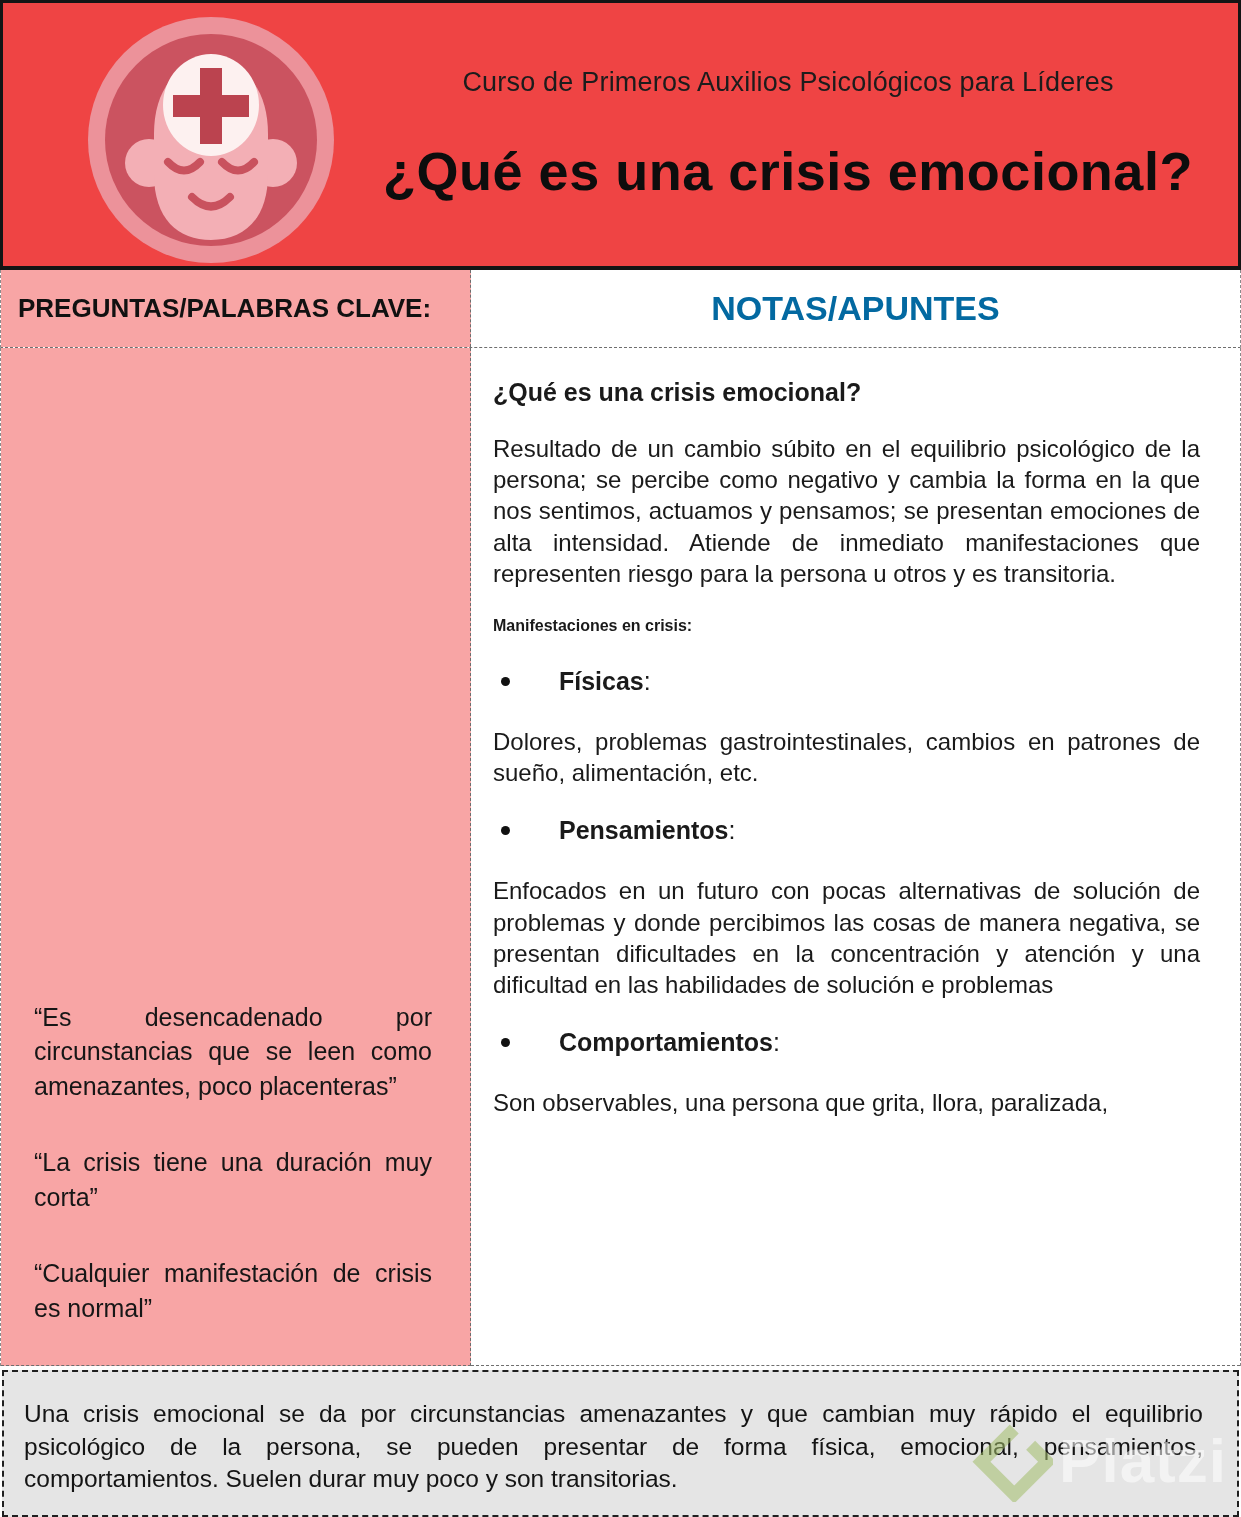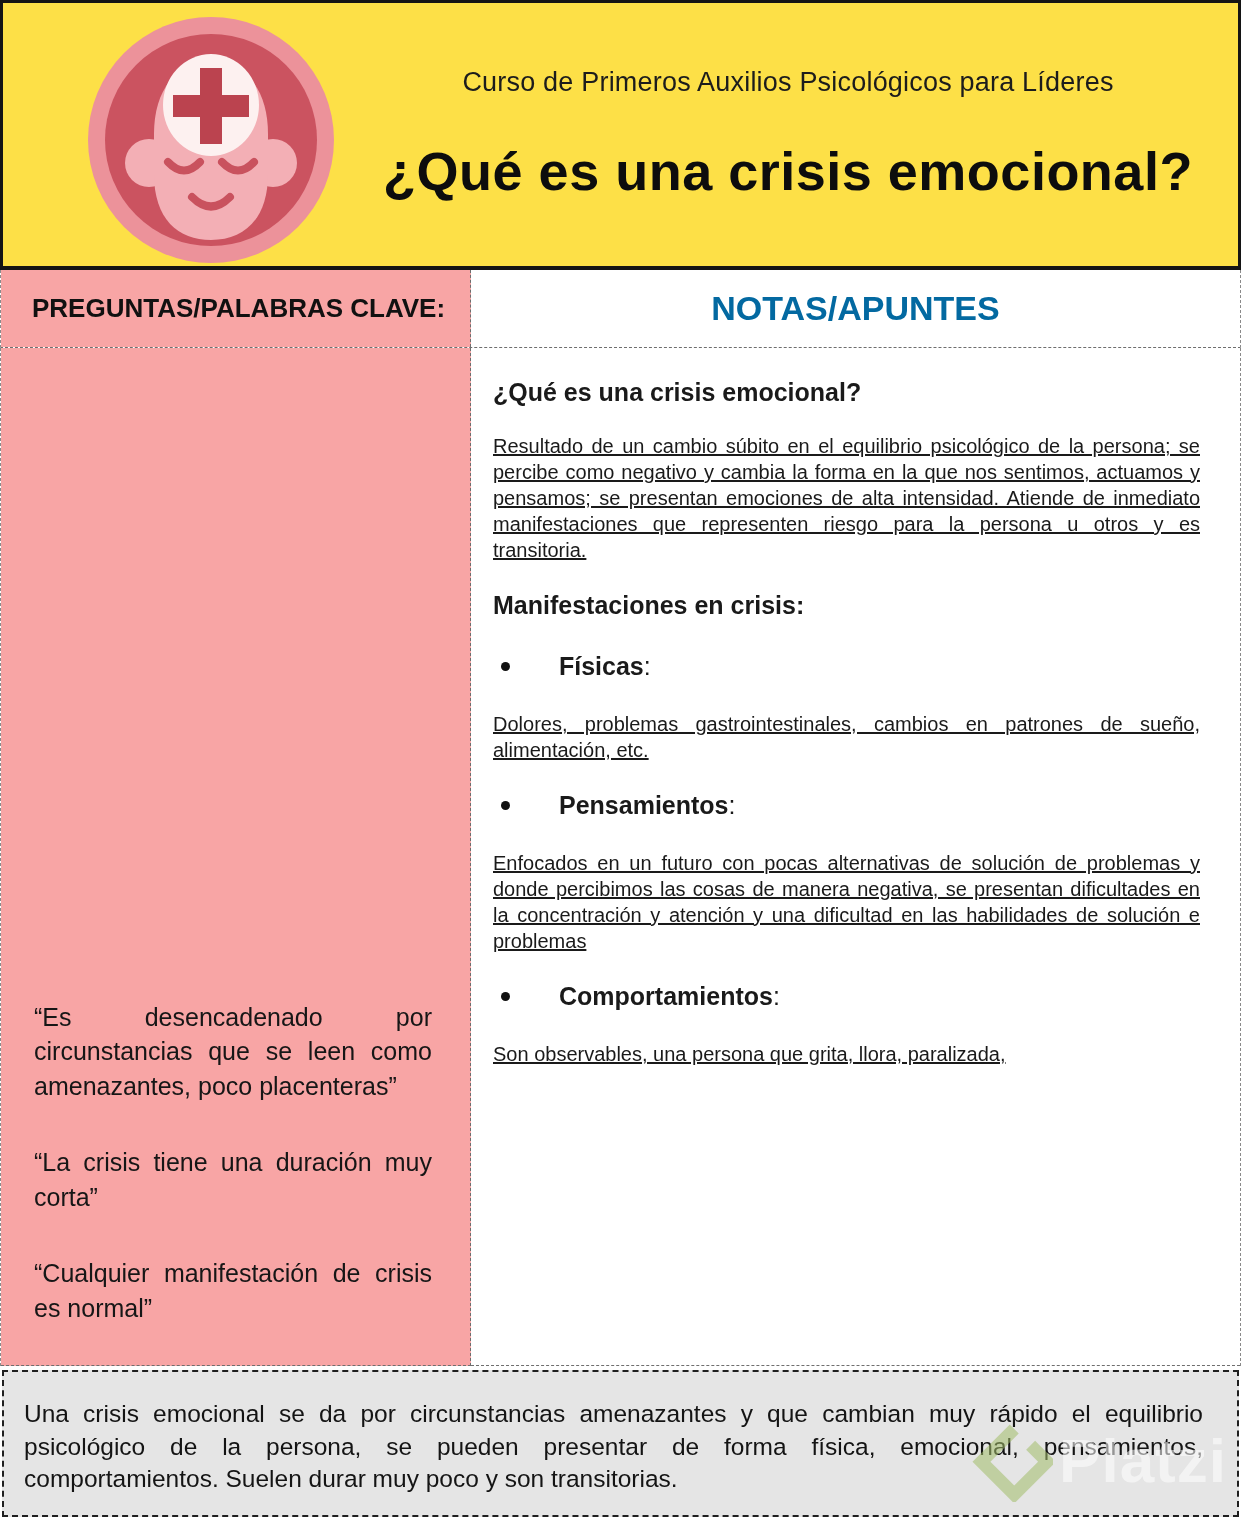--- a/index.html
+++ b/index.html
@@ -11,21 +11,21 @@
     width: 1241px;
     height: 1517px;
     background: #ffffff;
     overflow: hidden;
   }
 
   
   .header {
     position: relative;
     height: 270px;
-    background: #fde047;
+    background: #ef4444;
     border: 3px solid #141414;
     border-bottom: 4px solid #141414;
   }
   .logo-wrap {
     position: absolute;
     left: 83px;
     top: 11px;
     width: 250px;
     height: 250px;
   }
@@ -60,21 +60,21 @@
     border-left: 1px dashed #8a8a8a;
     border-right: 1px dashed #8a8a8a;
     border-bottom: 1px dashed #6e6e6e;
   }
   .th-left {
     width: 470px;
     background: #f8a5a5;
     border-right: 1px dashed #6e6e6e;
     display: flex;
     align-items: center;
-    padding-left: 31px;
+    padding-left: 17px;
     font-weight: bold;
     font-size: 26px;
     color: #111;
   }
   .th-right {
     flex: 1;
     background: #ffffff;
     display: flex;
     align-items: center;
     justify-content: center;
@@ -114,28 +114,27 @@
     border-bottom: 1px dashed #6e6e6e;
     padding: 30px 40px 0 22px;
     overflow: hidden;
   }
   .notes-heading {
     font-size: 25px;
     font-weight: bold;
     margin-bottom: 26px;
   }
   .para {
-    font-size: 20px;
+    font-size: 24px;
     line-height: 1.3;
     text-align: justify;
     margin-bottom: 28px;
-    text-decoration: underline;
   }
   .notes-subheading {
-    font-size: 25px;
+    font-size: 16px;
     font-weight: bold;
     margin-bottom: 32px;
   }
   .bullet-row {
     display: flex;
     align-items: center;
     margin-bottom: 30px;
     padding-left: 8px;
     gap: 21px;
   }

